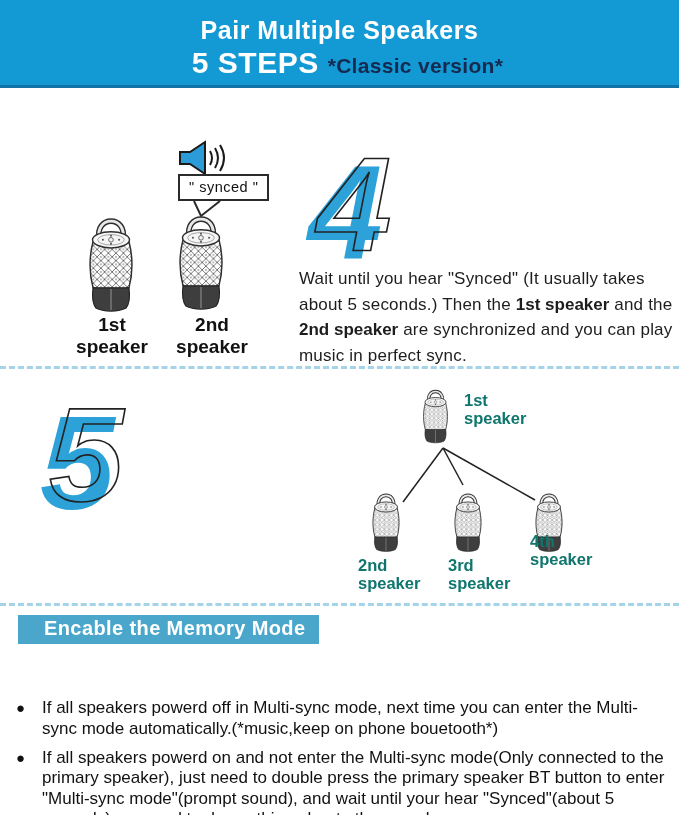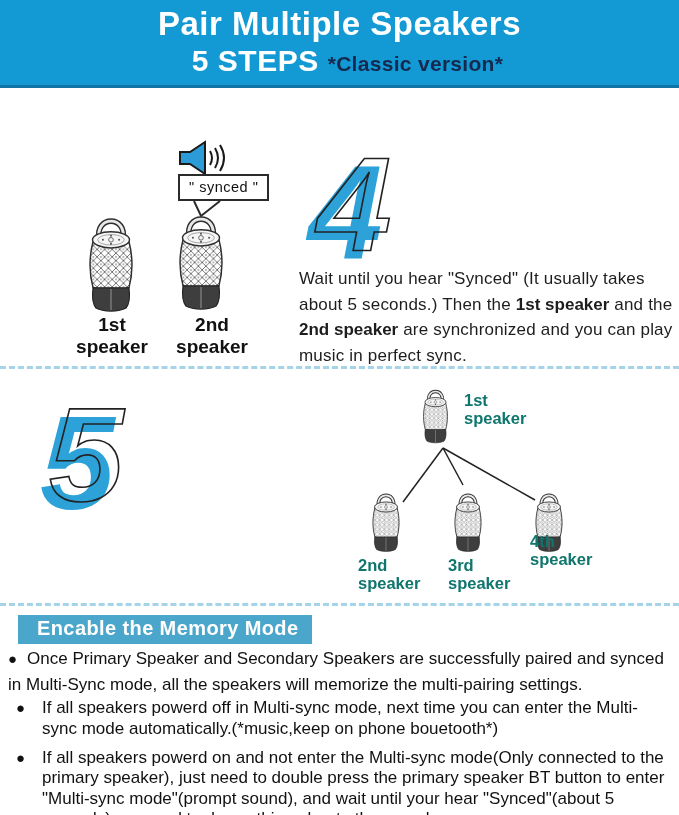--- a/index.html
+++ b/index.html
@@ -2,21 +2,21 @@
 <html><head>
 <meta charset="utf-8">
 <style>
   html,body{margin:0;padding:0;background:#fff;}
   .page{position:relative;width:679px;height:815px;background:#fff;overflow:hidden;
         font-family:"Liberation Sans",sans-serif;color:#1d1d1d;}
 
   
   .header{position:absolute;left:0;top:0;width:679px;height:85px;background:#1399d4;
           border-bottom:3px solid #1172a5;text-align:center;color:#fff;}
-  .hdr-title{font-size:33px;font-weight:bold;letter-spacing:.5px;padding-top:5px;}
+  .hdr-title{font-size:25px;font-weight:bold;letter-spacing:.5px;padding-top:16px;}
   .hdr-sub{margin-top:1px;font-size:30px;font-weight:bold;letter-spacing:.5px;margin-left:16px;}
   .hdr-note{font-size:21px;font-weight:bold;color:#16294e;margin-left:9px;letter-spacing:.3px;}
 
   
   .bignum{position:absolute;font-size:134px;line-height:1;font-weight:bold;font-style:italic;}
   .bignum .fill{color:#2da2d8;position:relative;z-index:1;}
   .bignum .outline{position:absolute;left:9px;top:-8px;color:transparent;
                    -webkit-text-stroke:1.6px #222;z-index:2;}
   .num4{left:308px;top:146px;}
   .num5{left:40px;top:396px;}
@@ -41,21 +41,21 @@
   
   .divider{position:absolute;left:0;width:679px;border-top:3px dashed #a5d3e8;height:0;}
   .d1{top:366px;} .d2{top:603px;}
 
   
   .tree-lines{position:absolute;left:395px;top:440px;}
 
   
   .memory-heading{position:absolute;left:18px;top:615px;background:#4ba6cb;color:#fff;
                   font-size:20px;font-weight:bold;letter-spacing:.4px;
-                  padding:2px 14px 4px 19px;}
+                  padding:2px 14px 4px 26px;}
   .bullet1{position:absolute;left:8px;top:646px;width:666px;font-size:17px;line-height:1.52;color:#111;}
   .bullet1 .dot{font-size:15px;margin-right:10px;}
   .bullet-row{position:absolute;display:flex;font-size:17px;color:#111;}
   .bullet-row .dot{flex:0 0 26px;font-size:15px;line-height:1.35;}
   .b2{left:16px;top:698px;width:654px;line-height:1.22;}
   .b3{left:16px;top:748px;width:654px;line-height:1.2;}
 </style>
 </head>
 <body>
 
@@ -162,23 +162,20 @@
   </div>
   <div class="tree-label" style="left:530px;top:532px">
     <div>4th</div>
     <div>speaker</div>
   </div>
 
   <div class="divider d2"></div>
 
   <div class="memory-heading">Encable the Memory Mode</div>
 
-  <div class="bullet1">
-    <span class="dot">●</span><span>Once Primary Speaker and Secondary Speakers are successfully paired and synced in Multi-Sync mode, all the speakers will memorize the multi-pairing settings.</span>
-  </div>
 
   <div class="bullet-row b2">
     <span class="dot">●</span>
     <span>If all speakers powerd off in Multi-sync mode, next time you can enter the Multi-sync mode automatically.(*music,keep on phone bouetooth*)</span>
   </div>
 
   <div class="bullet-row b3">
     <span class="dot">●</span>
     <span>If all speakers powerd on and not enter the Multi-sync mode(Only connected to the primary speaker), just need to double press the primary speaker BT button to enter "Multi-sync mode"(prompt sound), and wait until your hear "Synced"(about 5 seconds), no need to do anything about other speakers..</span>
   </div>

